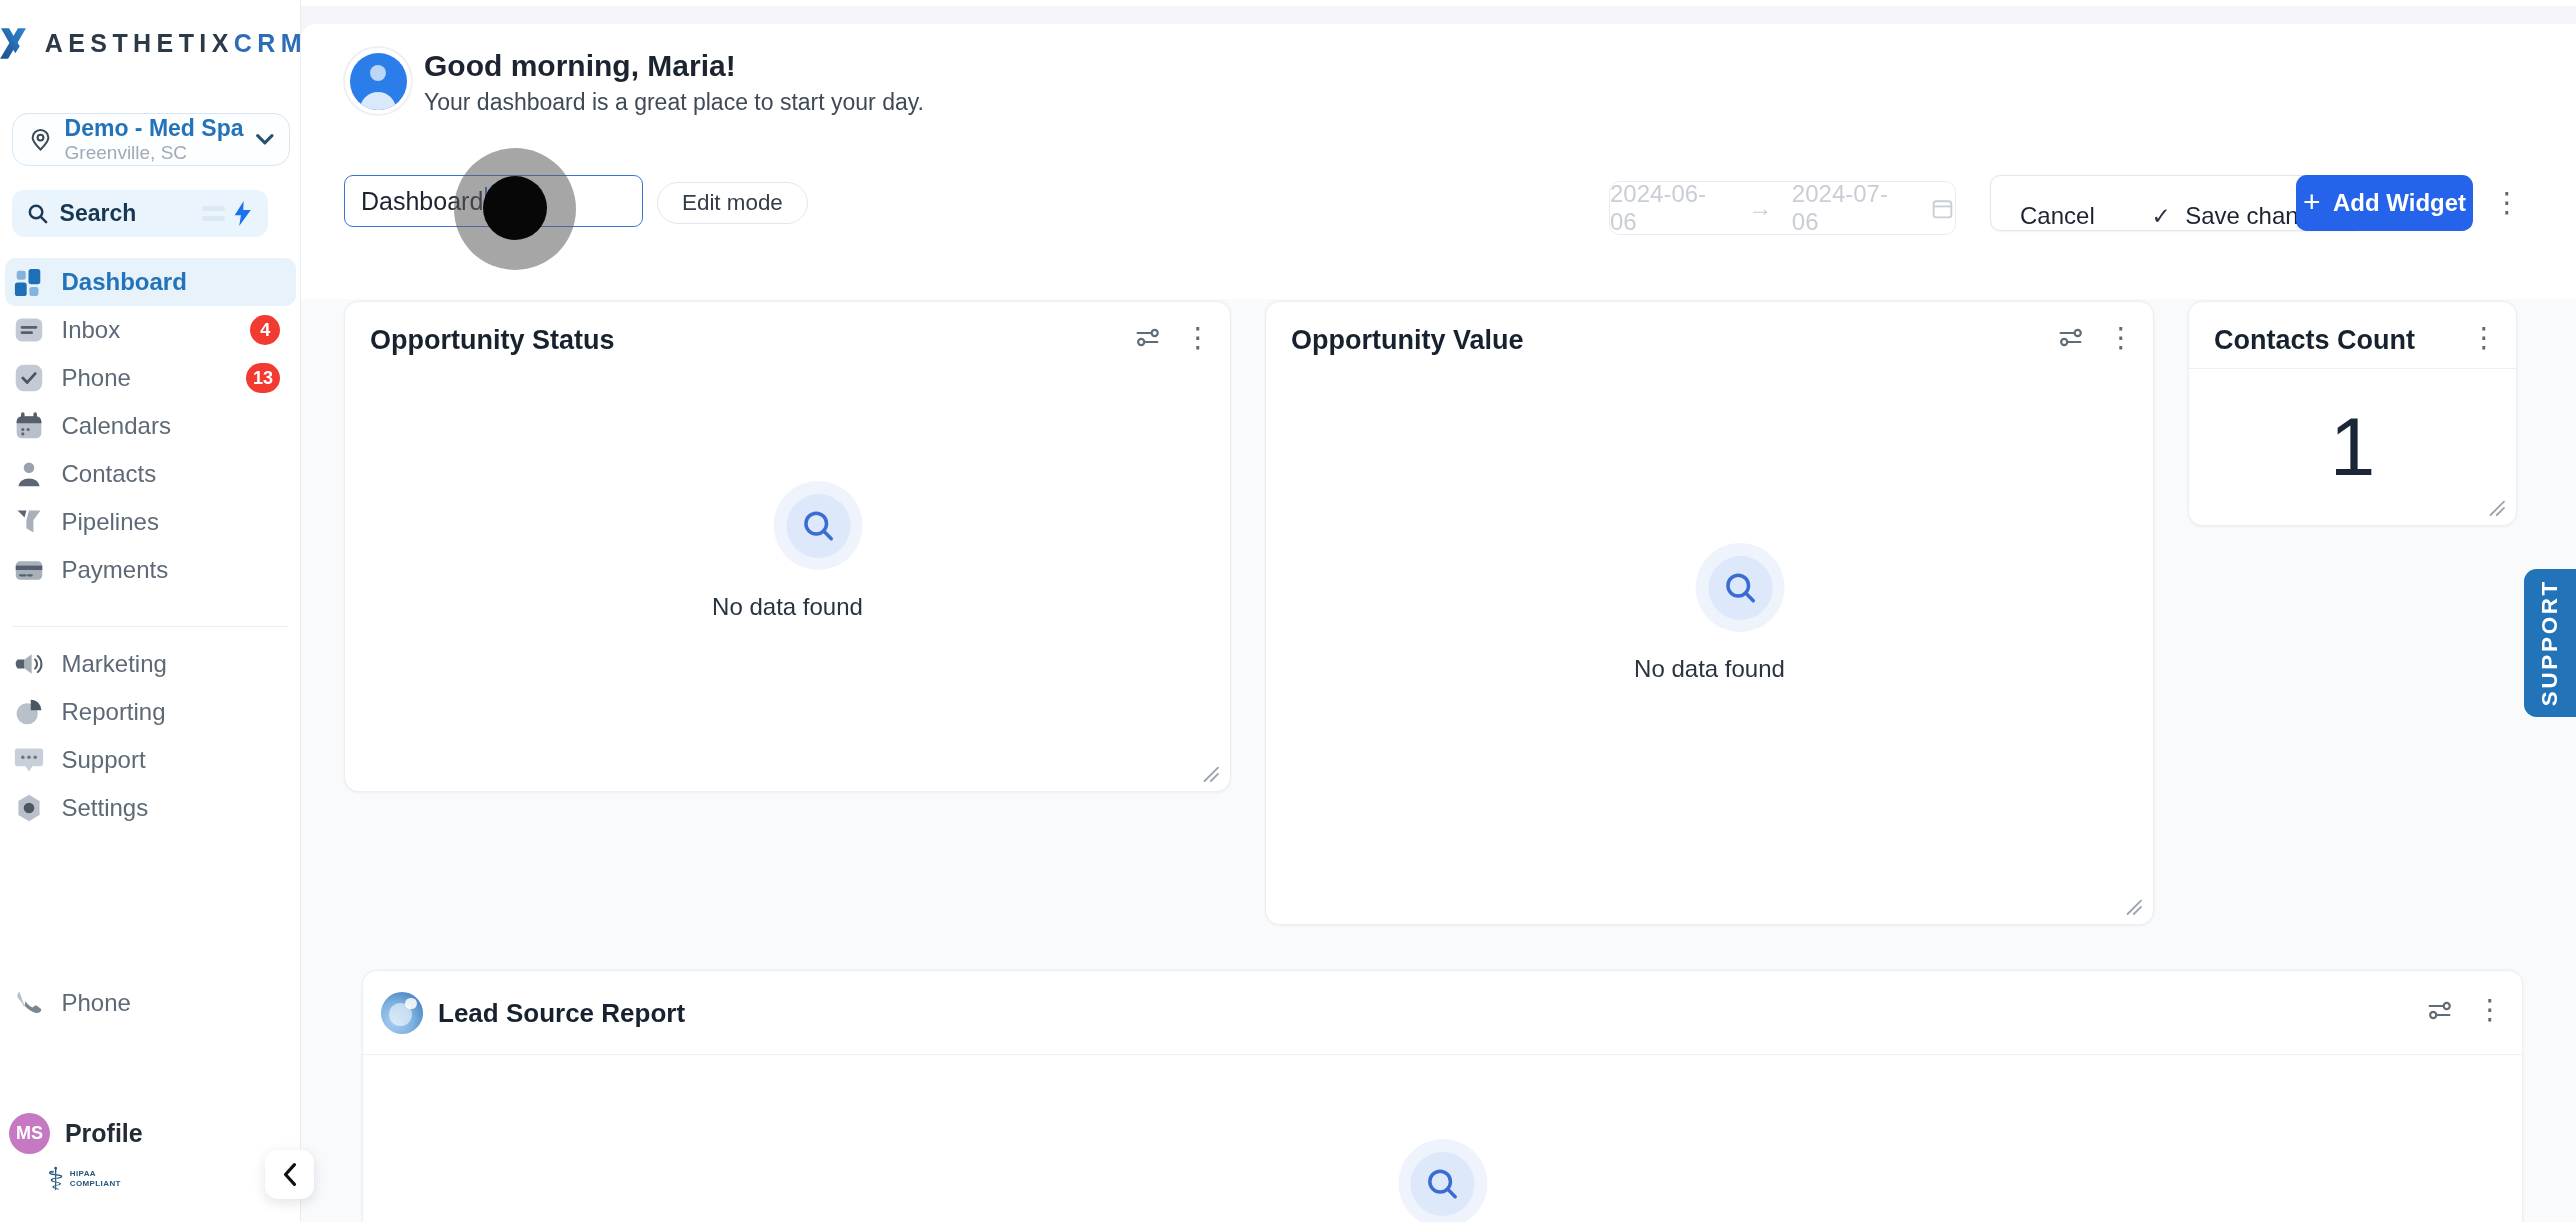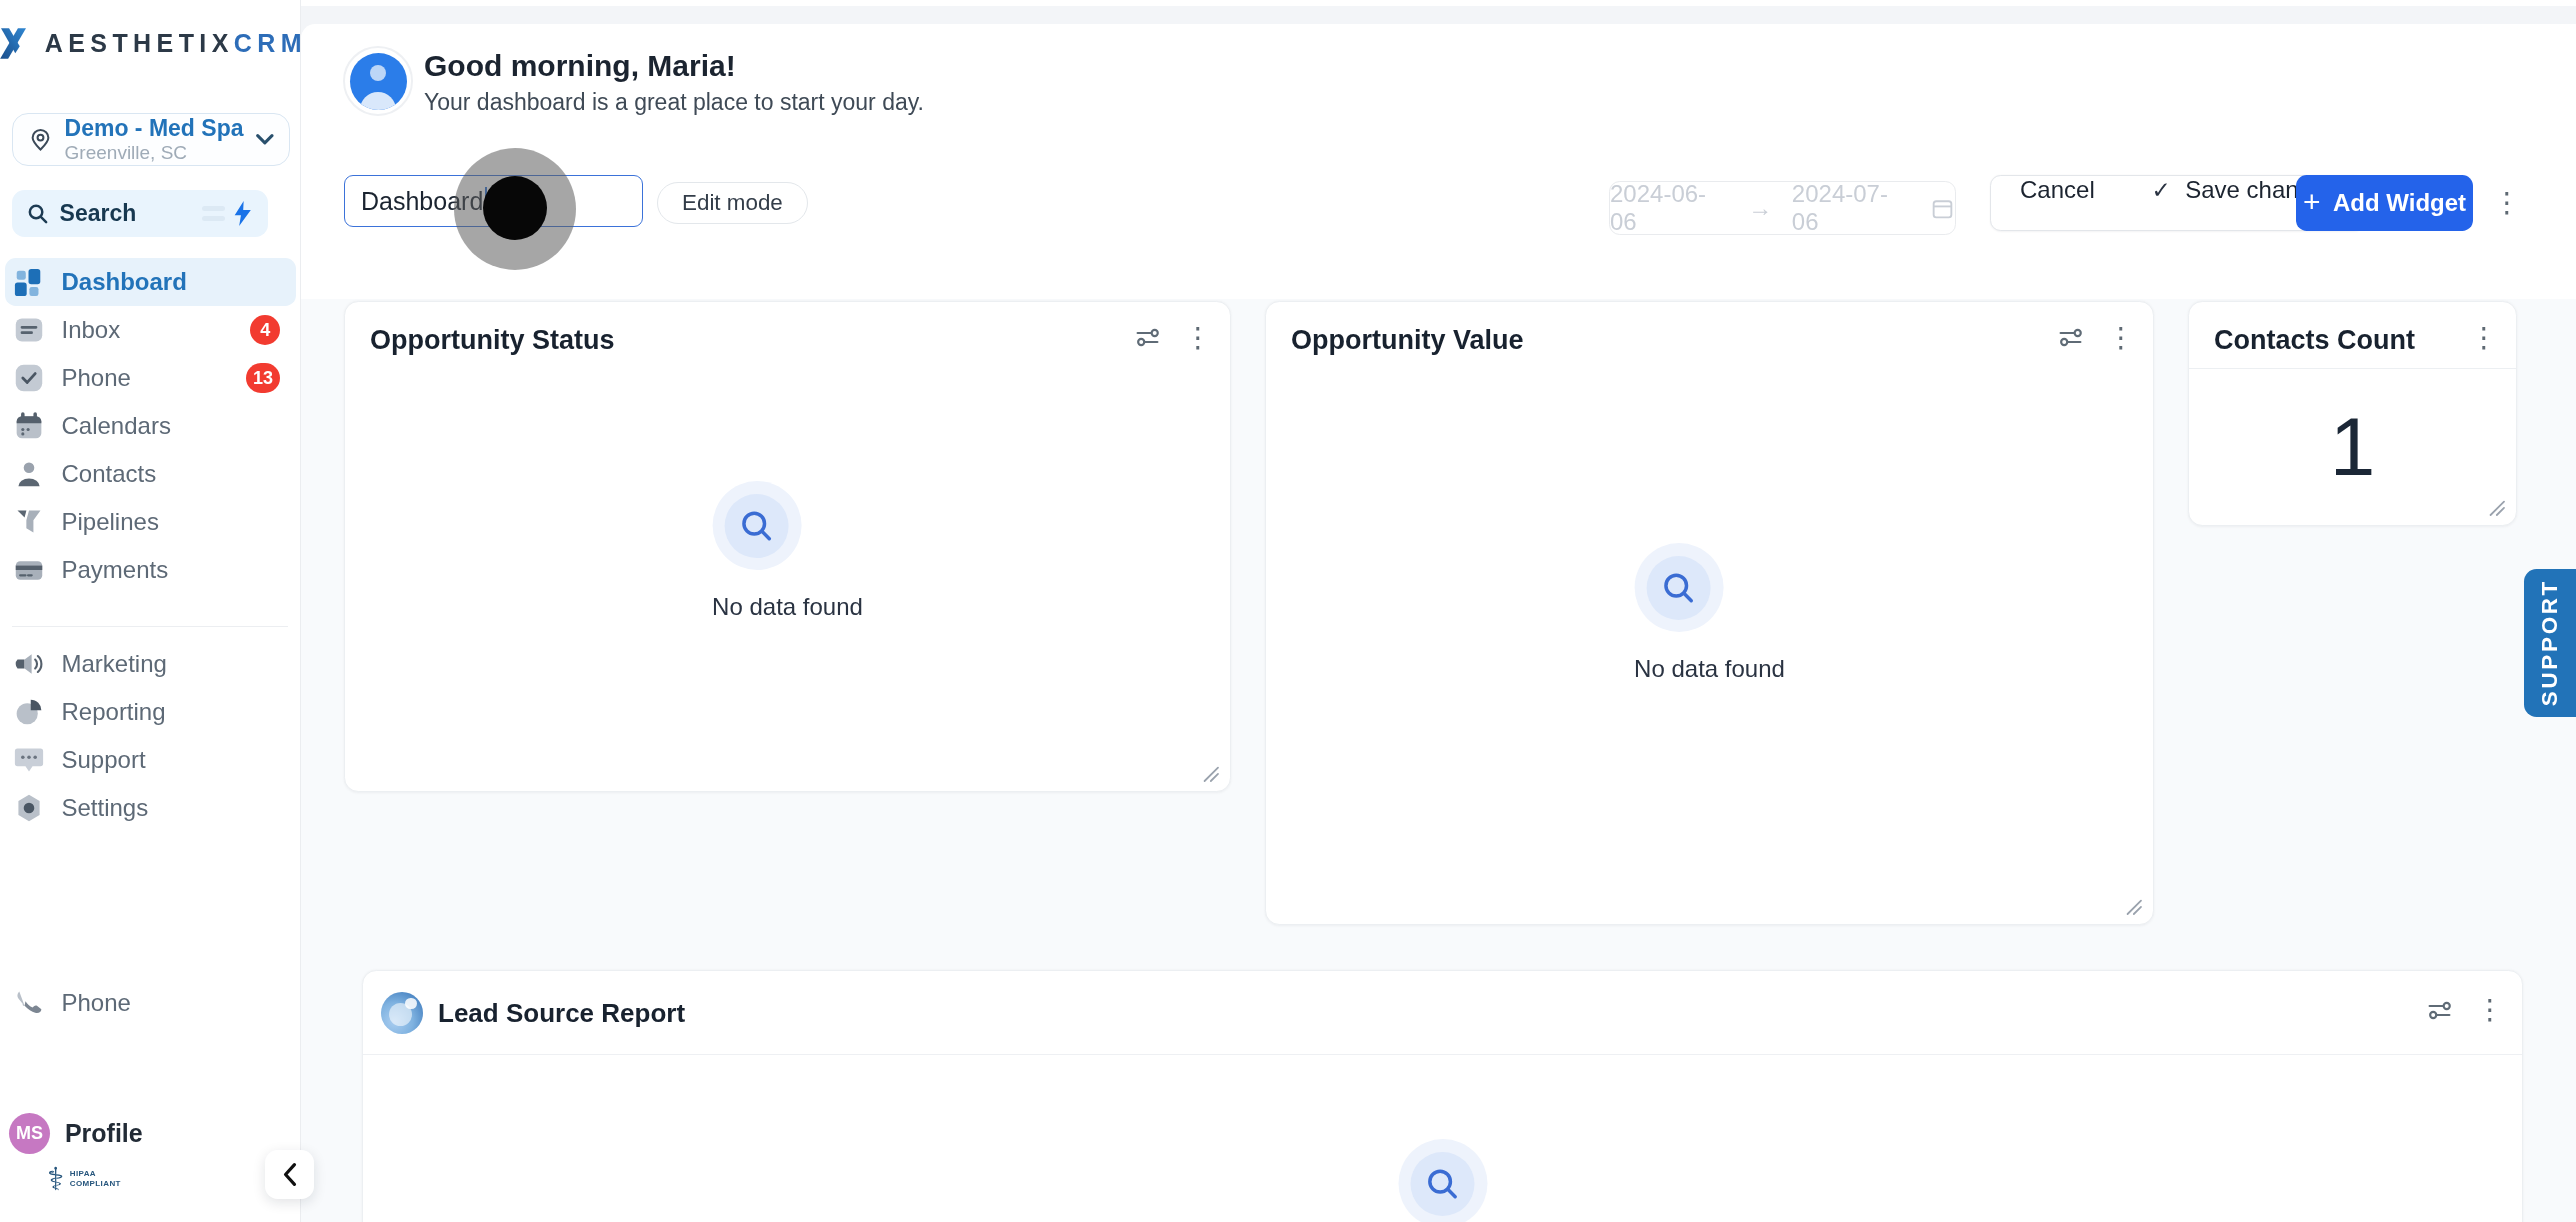--- a/index.html
+++ b/index.html
@@ -53,21 +53,21 @@
   .greet-head { position:absolute; left:50%; top:12.5px; transform:translateX(-50%); width:16px; height:16px; border-radius:50%; background:#bcd6f7; }
   .greet-body { position:absolute; left:50%; bottom:-5.4px; transform:translateX(-50%); width:36px; height:23px; border-radius:18px 18px 0 0; background:#d9e8fb; }
   .greet-title { position:absolute; left:123px; top:49px; font-size:30px; font-weight:700; color:#1b2430; }
   .greet-sub { position:absolute; left:123px; top:89px; font-size:23px; color:#3f4a56; }
 
   .name-input { position:absolute; left:43px; top:175px; width:299px; height:52px; background:#fff; border:1.8px solid #3b72d9; border-radius:9px; display:flex; align-items:center; padding:0 16px; font-size:25px; color:#1b2430; }
   .caret { display:inline-block; width:1.8px; height:29px; background:#2b6fd4; margin-left:1.8px; }
   .editmode-btn { position:absolute; left:356px; top:182px; height:42px; padding:0 24px; border:0.9px solid #e3e7eb; border-radius:21.5px; background:#fff; display:flex; align-items:center; font-size:22.4px; color:#333d49; cursor:pointer; }
 
   .daterange { position:absolute; left:1308px; top:181px; width:347px; height:54px; border:0.9px solid #e9ebee; border-radius:10.7px; background:#fff; display:flex; align-items:center; justify-content:center; gap:19.7px; font-size:24px; color:#c9ced6; cursor:pointer; }
-  .btn-group { position:absolute; left:1689px; top:175px; height:56px; display:flex; align-items:flex-start; background:#fff; border:0.9px solid #e3e6ea; border-radius:10.7px; box-shadow:0 0.9px 1.8px rgba(16,24,40,.05); overflow:hidden; }
+  .btn-group { position:absolute; left:1689px; top:175px; height:56px; display:flex; align-items:flex-end; background:#fff; border:0.9px solid #e3e6ea; border-radius:10.7px; box-shadow:0 0.9px 1.8px rgba(16,24,40,.05); overflow:hidden; }
   .btn-cancel { padding:0 29px; display:flex; align-items:center; font-size:24px; font-weight:500; color:#1c2430; cursor:pointer; }
   .btn-sep { width:0.9px; background:#e3e6ea; }
   .btn-save { padding:0 27px; display:flex; align-items:center; gap:14.3px; font-size:24px; font-weight:500; color:#1c2430; cursor:pointer; }
   .check-glyph { font-size:23px; color:#2a3342; }
   .btn-addwidget { position:absolute; left:1995px; top:175px; width:177px; height:56px; border-radius:10.7px; background:#2463ea; color:#fff; display:flex; align-items:center; justify-content:center; gap:12.5px; font-size:24px; font-weight:600; cursor:pointer; border:none; }
   .plus-glyph { font-size:30px; font-weight:300; line-height:1; margin-top:-2.7px; }
   .kebab { font-size:28px; color:#5e6973; line-height:1; cursor:pointer; font-family:"DejaVu Sans", sans-serif; }
   .kebab-top { position:absolute; left:2188px; top:175px; width:36px; height:56px; display:flex; align-items:center; justify-content:center; }
 
   
@@ -75,21 +75,21 @@
   .click-inner { position:absolute; left:182px; top:176px; width:64px; height:64px; border-radius:50%; background:#070707; z-index:10; pointer-events:none; }
 
   
   .card { position:absolute; background:#fff; border:0.9px solid #eceff2; border-radius:14.3px; box-shadow:0 0.9px 2.7px rgba(16,24,40,.05); }
   .card-os { left:43px; top:301px; width:887px; height:491px; }
   .card-ov { left:964px; top:301px; width:889px; height:624px; }
   .card-cc { left:1887px; top:301px; width:329px; height:225px; }
   .card-ls { left:61px; top:970px; width:2161px; height:501px; }
   .card-title { position:absolute; left:25px; top:23px; font-size:27px; font-weight:700; color:#18222f; }
   .card-icons { position:absolute; right:18px; top:21.5px; display:flex; align-items:center; gap:23px; }
-  .empty { position:absolute; left:50%; top:50%; transform:translate(-50%,-50%); display:flex; flex-direction:column; align-items:flex-start; }
+  .empty { position:absolute; left:50%; top:50%; transform:translate(-50%,-50%); display:flex; flex-direction:column; align-items:flex-end; }
   .empty-icon { width:89px; height:89px; border-radius:50%; background:#eef3fc; display:flex; align-items:center; justify-content:center; }
   .empty-icon-inner { width:64px; height:64px; border-radius:50%; background:#dde8fa; display:flex; align-items:center; justify-content:center; }
   .empty-text { margin-top:23px; font-size:24px; color:#2a3342; }
   .resize-handle { position:absolute; right:9px; bottom:7.2px; }
   .cc-divider { position:absolute; left:0; right:0; top:66px; height:0.9px; background:#eceff2; }
   .cc-value { position:absolute; left:0; right:0; top:66px; bottom:0; display:flex; align-items:center; justify-content:center; font-size:82px; font-weight:500; color:#1b2736; }
   .ls-header-icon { position:absolute; left:18px; top:20.6px; width:42px; height:42px; border-radius:50%; background:radial-gradient(circle at 32% 70%, #a9cdf0 0%, #7fb2e0 45%, #2e6db4 100%); }
   .ls-header-icon::after { content:""; position:absolute; left:8px; top:11.6px; width:23px; height:23px; border-radius:50%; background:rgba(255,255,255,.55); }
   .ls-header-icon::before { content:""; position:absolute; right:6.3px; top:6.3px; width:11.6px; height:11.6px; border-radius:50%; background:rgba(255,255,255,.85); z-index:1; }
   .ls-title { position:absolute; left:75px; top:27px; font-size:26px; font-weight:700; color:#18222f; }

